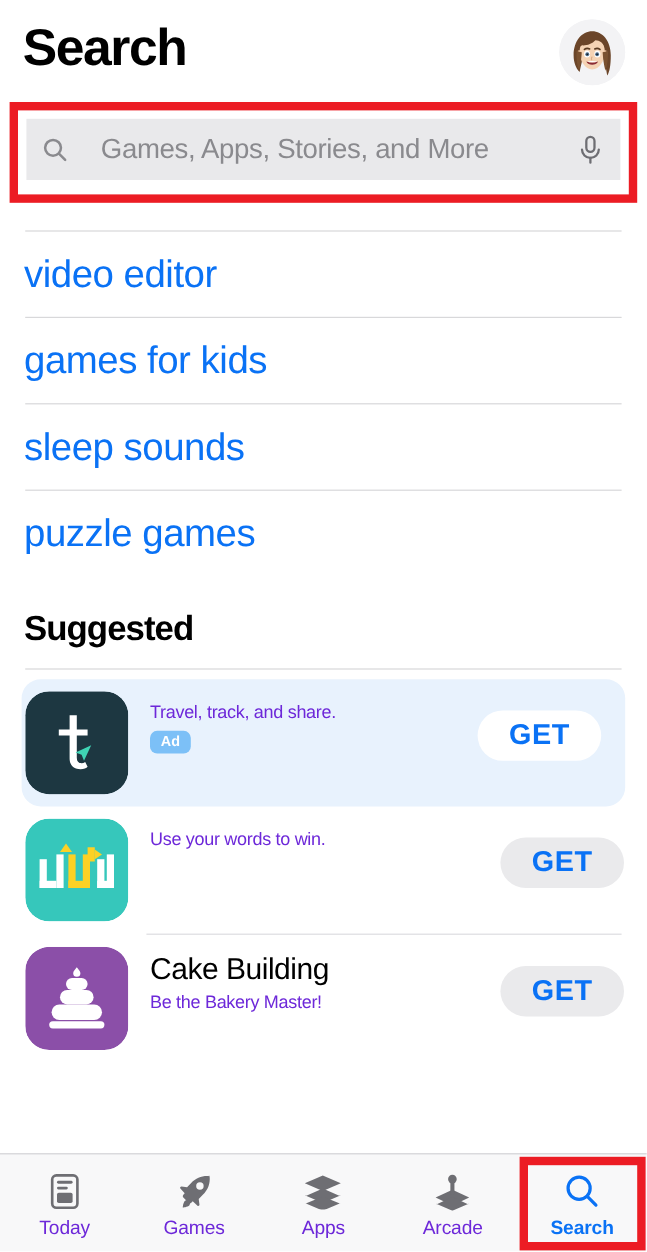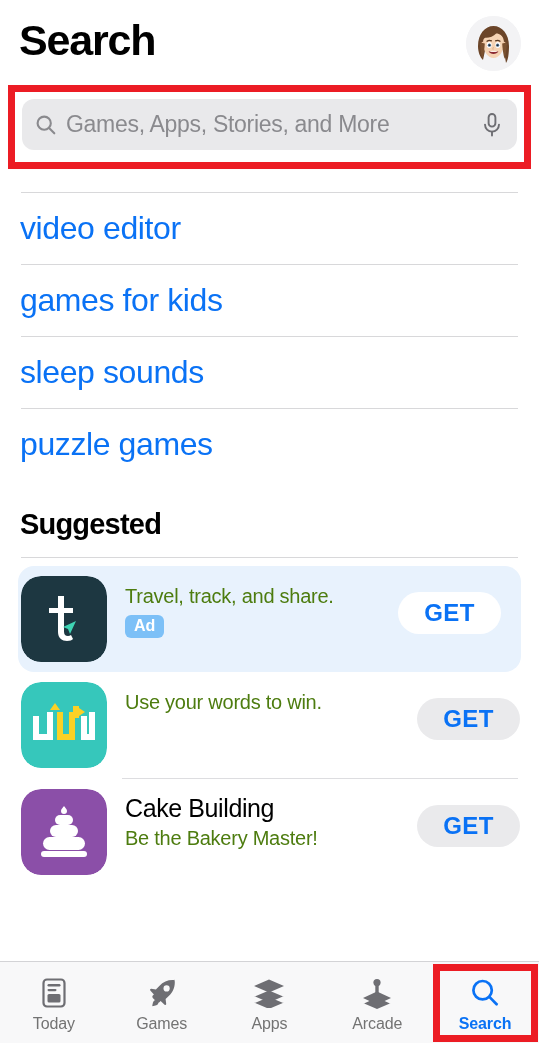--- a/index.html
+++ b/index.html
@@ -70,24 +70,25 @@
     background: #ffffff;
   }
   .search-field {
     position: absolute;
     left: 22px;
     top: 14px;
     width: 495px;
     height: 51px;
     box-sizing: border-box;
     background: #e9e9eb;
-    border-radius: 12px;
+    border-radius: 0;
     display: flex;
     align-items: center;
     padding: 0 14px 0 12px;
+    gap: 18px;
   }
   .search-glass { flex: 0 0 auto; width: 24px; height: 24px; display: block; }
   .search-placeholder {
     flex: 1 1 auto;
     margin-left: 8px;
     font-size: 23px;
     color: #8a8a8e;
     letter-spacing: -0.3px;
     white-space: nowrap;
     overflow: hidden;
@@ -166,32 +167,32 @@
     min-width: 0;
   }
   .app-name {
     font-size: 25px;
     color: #000000;
     letter-spacing: -0.4px;
     line-height: 1.15;
     white-space: nowrap;
   }
   .app-sub {
-    font-size: 20px;
-    color: #4d7c0f;
+    font-size: 15px;
+    color: #6d28d9;
     letter-spacing: -0.25px;
     margin-top: 4px;
     white-space: nowrap;
   }
   .ad-badge {
     display: inline-block;
     margin-top: 7px;
     background: #7cc0f7;
     color: #ffffff;
-    font-size: 16px;
+    font-size: 12px;
     font-weight: 600;
     padding: 3px 9px 4px;
     border-radius: 6px;
     line-height: 1;
   }
 
   .get-btn {
     flex: 0 0 auto;
     width: 103px;
     height: 42px;
@@ -232,21 +233,21 @@
     flex-direction: column;
     align-items: center;
     justify-content: center;
     padding-top: 4px;
     position: relative;
   }
   .tab .tab-icon { height: 34px; display: flex; align-items: center; justify-content: center; }
   .tab .tab-icon svg { display: block; }
   .tab .tab-label {
     font-size: 16px;
-    color: #737373;
+    color: #6d28d9;
     margin-top: 5px;
     letter-spacing: -0.1px;
   }
   .tab.active .tab-label { color: #0a72f5; font-weight: bold; }
   .tab-highlight {
     position: absolute;
     left: 2px;
     right: 1px;
     top: 2px;
     bottom: 1px;

